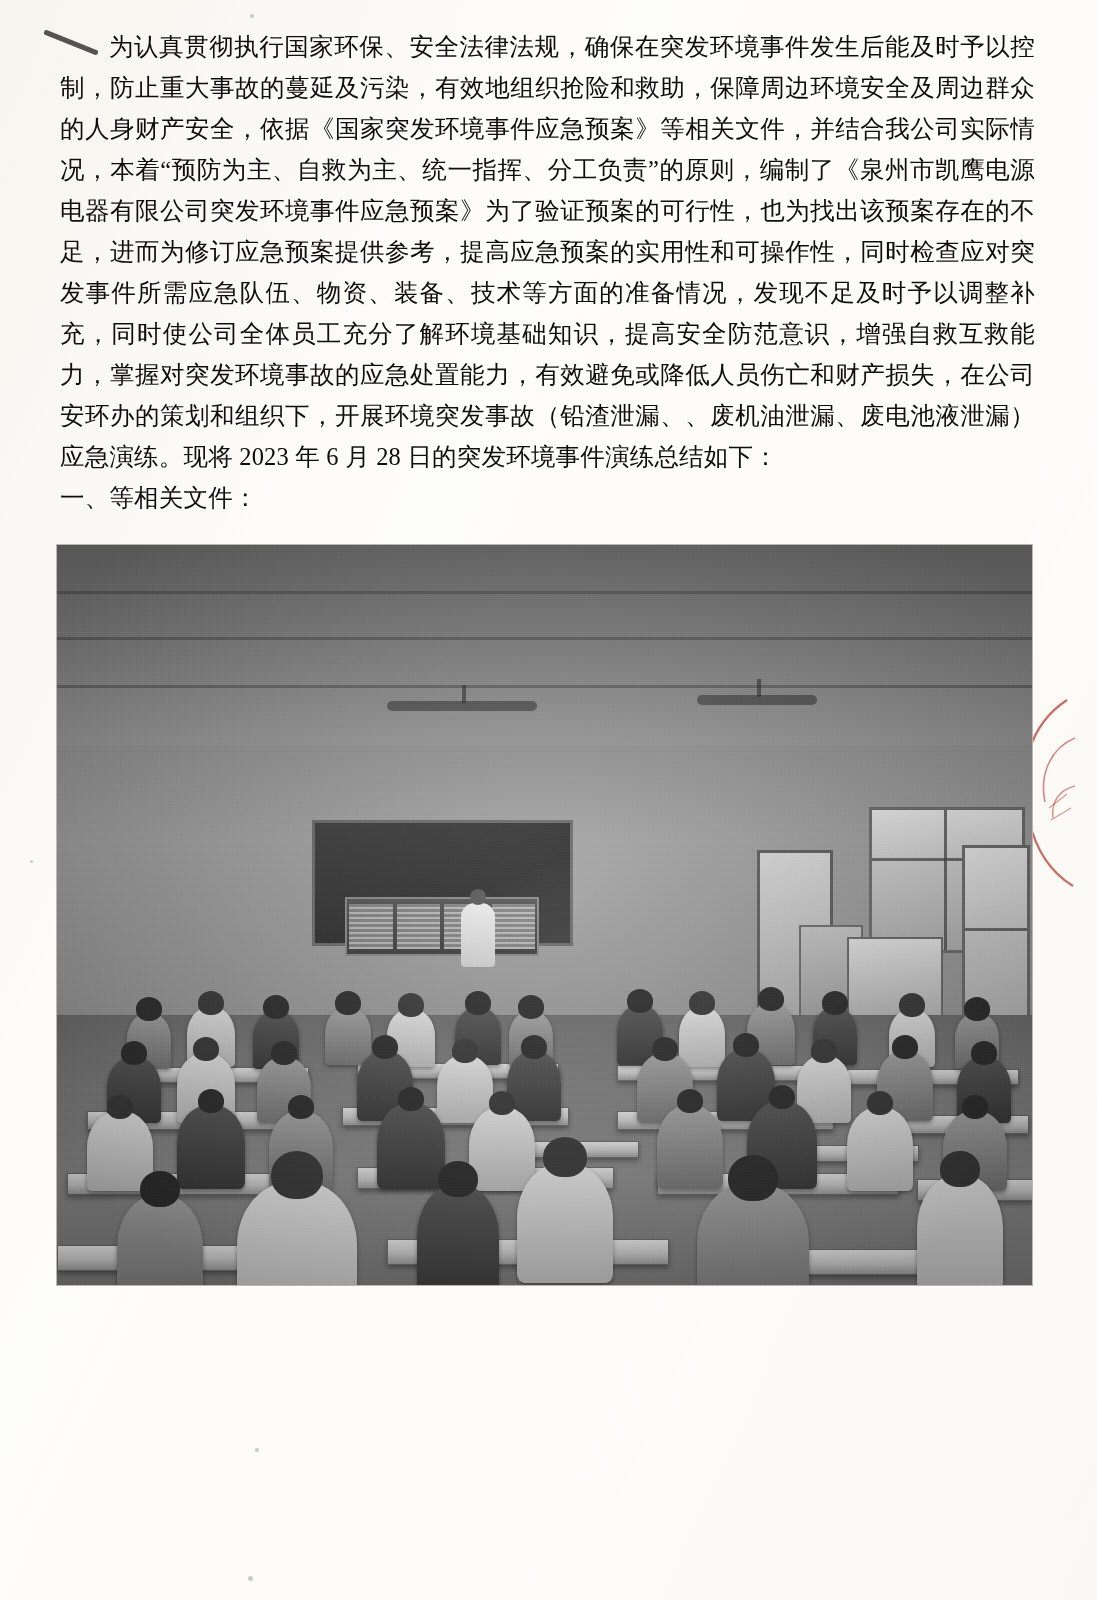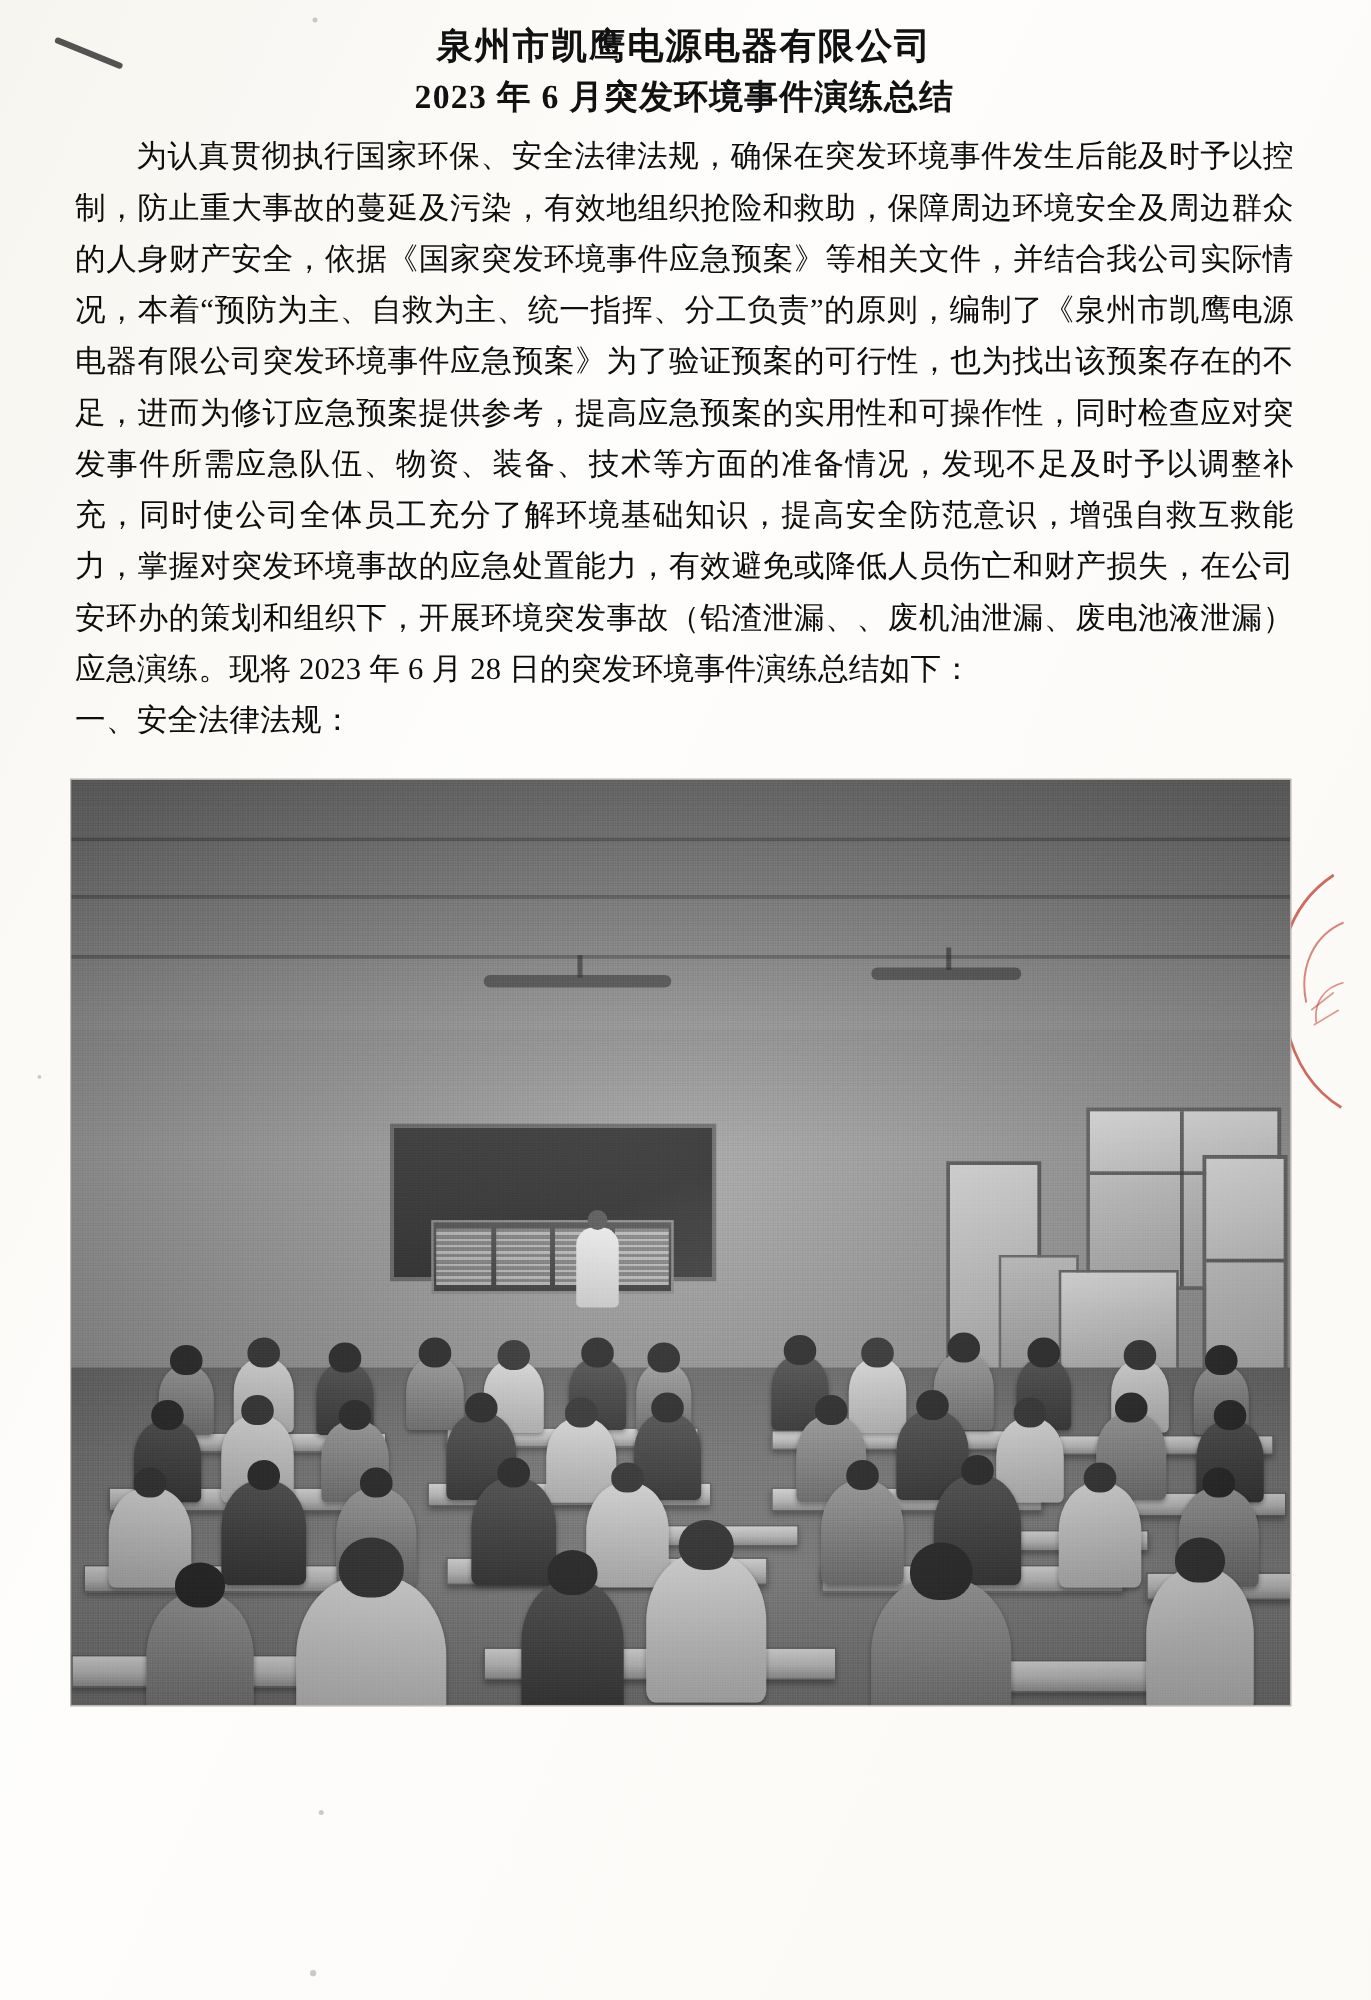--- a/index.html
+++ b/index.html
@@ -265,28 +265,24 @@
     <path d="M60 118 L78 104 M62 130 L82 118" stroke="#c0392b" stroke-width="1.3" opacity="0.5"></path>
   </svg>
 
   <div class="speck" style="left:250px;top:14px;width:4px;height:4px;"></div>
   <div class="speck" style="left:30px;top:860px;width:3px;height:3px;"></div>
   <div class="speck" style="left:255px;top:1448px;width:4px;height:4px;"></div>
   <div class="speck" style="left:248px;top:1576px;width:5px;height:5px;"></div>
 
   <div class="doc-body">
 
-    <div class="title-block">
-      <div class="title-line1">泉州市凯鹰电源电器有限公司</div>
-      <div class="title-line2">2023 年 6 月突发环境事件演练总结</div>
-    </div>
 
     <p class="para indent">为认真贯彻执行国家环保、安全法律法规，确保在突发环境事件发生后能及时予以控制，防止重大事故的蔓延及污染，有效地组织抢险和救助，保障周边环境安全及周边群众的人身财产安全，依据《国家突发环境事件应急预案》等相关文件，并结合我公司实际情况，本着“预防为主、自救为主、统一指挥、分工负责”的原则，编制了《泉州市凯鹰电源电器有限公司突发环境事件应急预案》为了验证预案的可行性，也为找出该预案存在的不足，进而为修订应急预案提供参考，提高应急预案的实用性和可操作性，同时检查应对突发事件所需应急队伍、物资、装备、技术等方面的准备情况，发现不足及时予以调整补充，同时使公司全体员工充分了解环境基础知识，提高安全防范意识，增强自救互救能力，掌握对突发环境事故的应急处置能力，有效避免或降低人员伤亡和财产损失，在公司安环办的策划和组织下，开展环境突发事故（铅渣泄漏、、废机油泄漏、废电池液泄漏）应急演练。现将 2023 年 6 月 28 日的突发环境事件演练总结如下：</p>
 
-    <p class="section-head">一、安全法律法规：</p>
+    <p class="section-head">一、等相关文件：</p>
 
     <div class="photo-wrap">
       <div class="photo">
         <div class="wall-back"></div>
 
         <div class="ceiling">
           <div class="ceiling-beam" style="left:0;top:46px;width:100%;"></div>
           <div class="ceiling-beam" style="left:0;top:92px;width:100%;"></div>
           <div class="ceiling-beam" style="left:0;top:140px;width:100%;"></div>
         </div>

